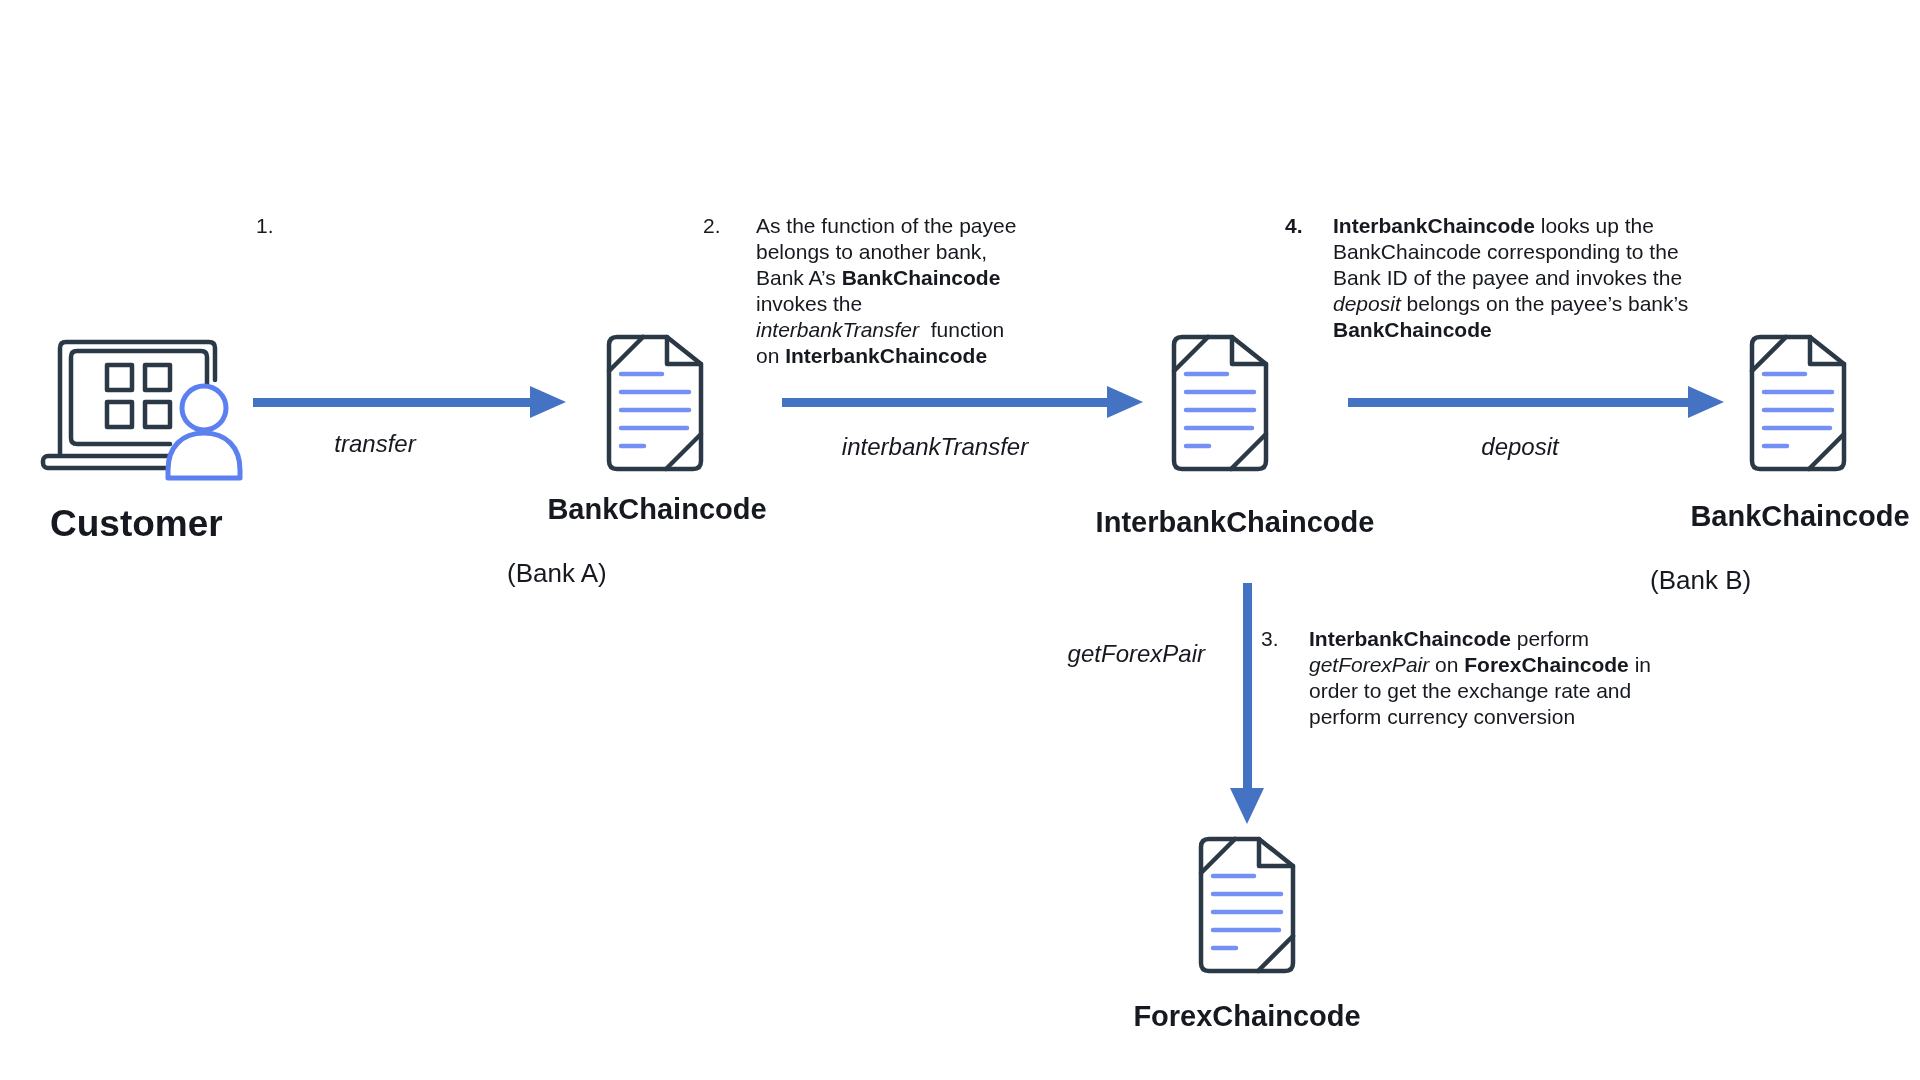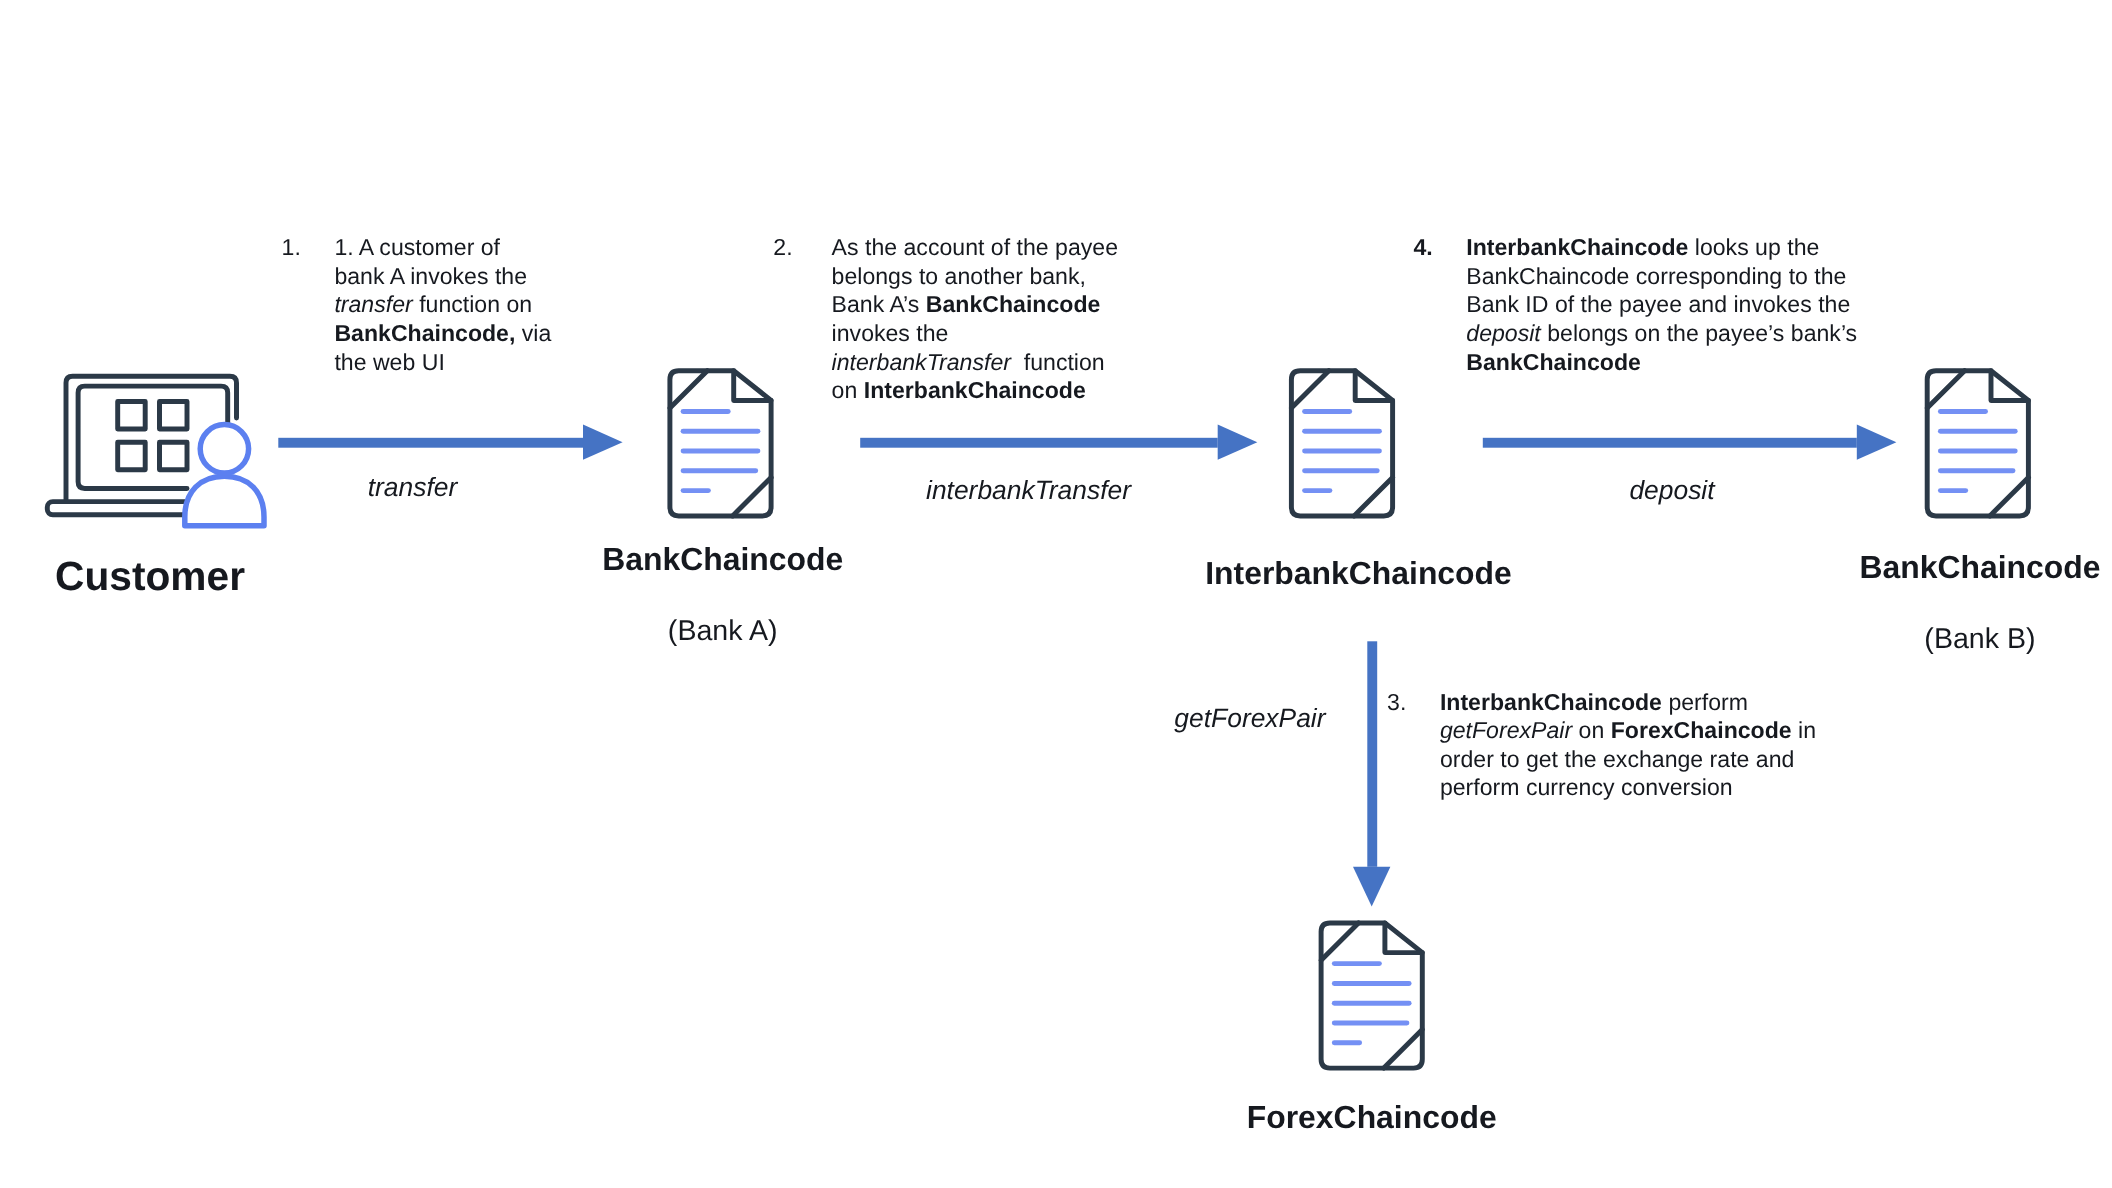--- a/index.html
+++ b/index.html
@@ -10,21 +10,21 @@
           font-family:"Liberation Sans",sans-serif;color:var(--text);}
   .abs{position:absolute;}
   
   .ann{position:absolute;display:flex;font-size:21px;line-height:26px;}
   .ann-num{width:48px;flex:0 0 48px;}
   .ann-body{white-space:pre-wrap;}
   .b{font-weight:700;}
   .i{font-style:italic;}
   
   .node-label{position:absolute;text-align:center;font-weight:700;font-size:29px;}
-  .node-sub{position:absolute;text-align:center;font-size:26px;}
+  .node-sub{position:absolute;font-size:26px;}
   .customer-label{position:absolute;font-weight:700;font-size:37px;text-align:center;}
   .arrow-label{position:absolute;font-style:italic;font-size:24px;text-align:center;}
   
   .shaft-h{position:absolute;height:9px;background:var(--arrow);}
   .shaft-v{position:absolute;width:9px;background:var(--arrow);}
   .head-right{position:absolute;width:0;height:0;border-top:16px solid transparent;
               border-bottom:16px solid transparent;border-left:36px solid var(--arrow);}
   .head-down{position:absolute;width:0;height:0;border-left:17px solid transparent;
              border-right:17px solid transparent;border-top:36px solid var(--arrow);}
   
@@ -129,30 +129,25 @@
   <div class="arrow-label" style="left:1420px;top:433px;width:200px">deposit</div>
 
   <div>
     <div class="shaft-v" style="left:1243px;top:583px;height:205px"></div>
     <div class="head-down" style="left:1230px;top:788px"></div>
   </div>
   <div class="arrow-label" style="left:1005px;top:640px;width:200px;text-align:right">getForexPair</div>
 
   <div class="ann" style="left:256px;top:213px">
     <div class="ann-num">1.</div>
-    <div class="ann-body"><span>1. A customer of
-bank A invokes the
-</span><span class="i">transfer</span><span> function on
-</span><span class="b">BankChaincode,</span><span> via
-the web UI</span></div>
   </div>
 
   <div class="ann" style="left:703px;top:213px">
     <div class="ann-num" style="width:53px;flex-basis:53px">2.</div>
-    <div class="ann-body"><span>As the account of the payee
+    <div class="ann-body"><span>As the function of the payee
 belongs to another bank,
 Bank A’s </span><span class="b">BankChaincode</span><span>
 invokes the
 </span><span class="i">interbankTransfer</span><span>  function
 on </span><span class="b">InterbankChaincode</span></div>
   </div>
 
   <div class="ann" style="left:1285px;top:213px">
     <div class="ann-num b">4.</div>
     <div class="ann-body"><span class="b">InterbankChaincode</span><span> looks up the

